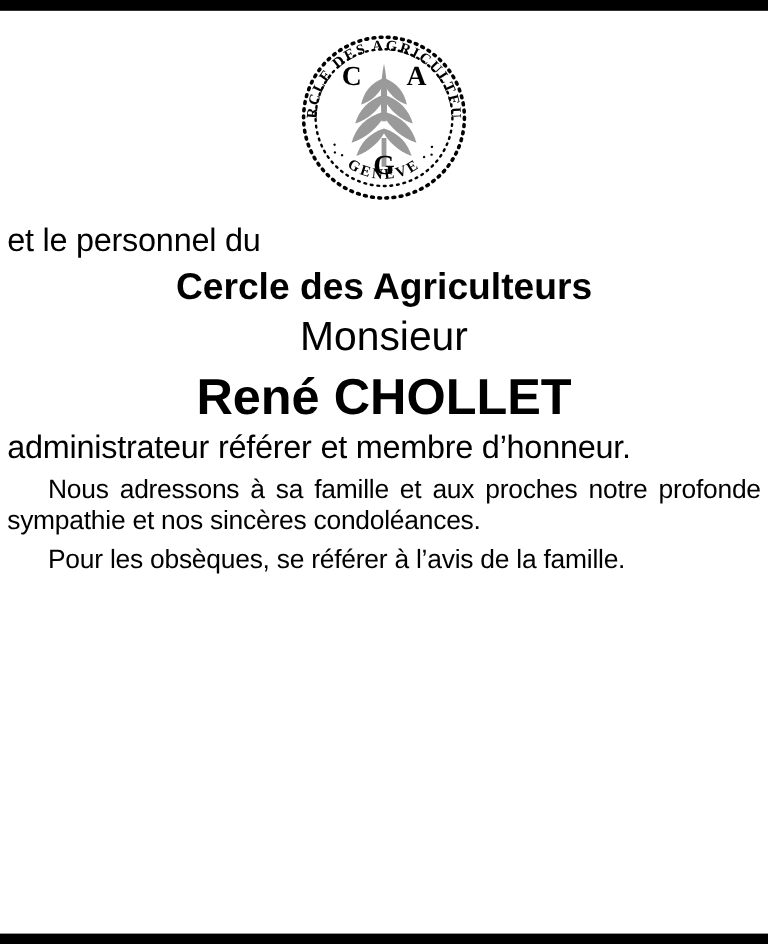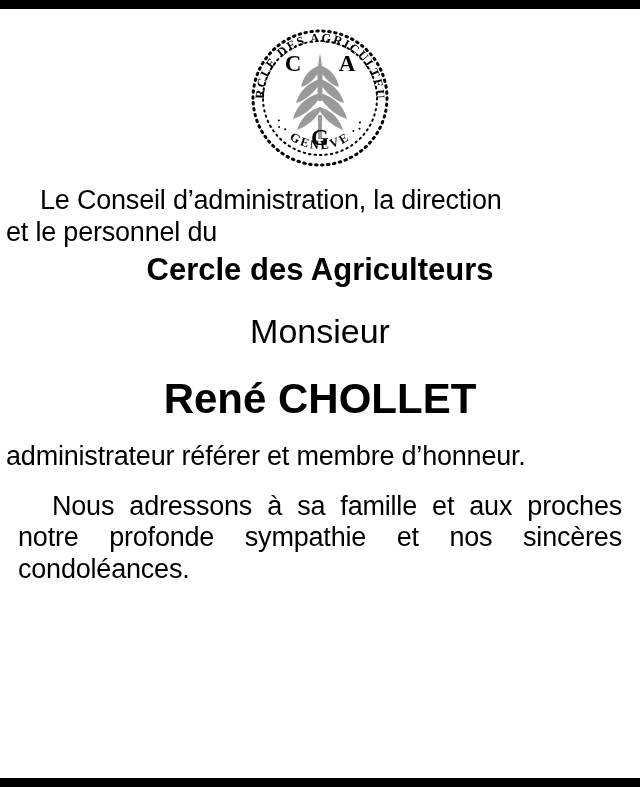--- a/index.html
+++ b/index.html
@@ -63,47 +63,47 @@
     font-size: 27px;
     line-height: 1.17;
     letter-spacing: -0.2px;
     text-align: justify;
     text-align-last: left;
     margin: 0;
     padding: 0 2px;
     white-space: pre-wrap;
   }
   .para {
-    font-size: 27px;
+    font-size: 22px;
     line-height: 1.17;
     letter-spacing: -0.2px;
     text-align: justify;
-    margin: 12px;
+    margin: 0;
     padding: 0 2px;
   }
   .para.last-left {
     text-align-last: left;
   }
   .indent {
     text-indent: 34px;
   }
   .name {
     font-weight: bold;
     font-size: 42px;
     line-height: 1.15;
     text-align: center;
     letter-spacing: 0px;
-    margin: 16px;
+    margin: 0;
     padding: 6px 0 2px 0;
   }
   .monsieur {
     font-size: 34px;
     line-height: 1.15;
     text-align: center;
-    margin: 18px;
+    margin: 0;
     padding: 4px 0 0 0;
   }
   .org {
     font-weight: bold;
     font-size: 31px;
     line-height: 1.15;
     text-align: center;
     margin: 0;
     padding: 4px 0 2px 0;
   }
@@ -151,36 +151,36 @@
 
           <text x="48" y="48" font-family="'Liberation Serif', serif" font-size="23" font-weight="bold" fill="#000000" text-anchor="middle">C</text>
           <text x="102" y="48" font-family="'Liberation Serif', serif" font-size="23" font-weight="bold" fill="#000000" text-anchor="middle">A</text>
           <text x="75" y="122" font-family="'Liberation Serif', serif" font-size="23" font-weight="bold" fill="#000000" text-anchor="middle">G</text>
         </svg>
       </div>
     </div>
 
     <div class="gap-s"></div>
 
-    <p class="line indent">Le Conseil d’administration, la direction</p>
     <p class="line">et le personnel du</p>
 
     <p class="org">Cercle des Agriculteurs</p>
 
 
     <p class="monsieur">Monsieur</p>
 
     <p class="name">René CHOLLET</p>
 
     <p class="line">administrateur référer et membre d’honneur.</p>
 
     <div class="gap-s"></div>
 
     <p class="para indent last-left">Nous adressons à sa famille et aux proches notre profonde sympathie et nos sincères condoléances.</p>
 
     <div class="gap-s"></div>
 
+    <p class="para indent last-left">Pour les obsèques, se référer à l’avis de la famille.</p>
 
   </div>
 
   <div class="rule-bottom"></div>
 
 </div>
 
 </body></html>

